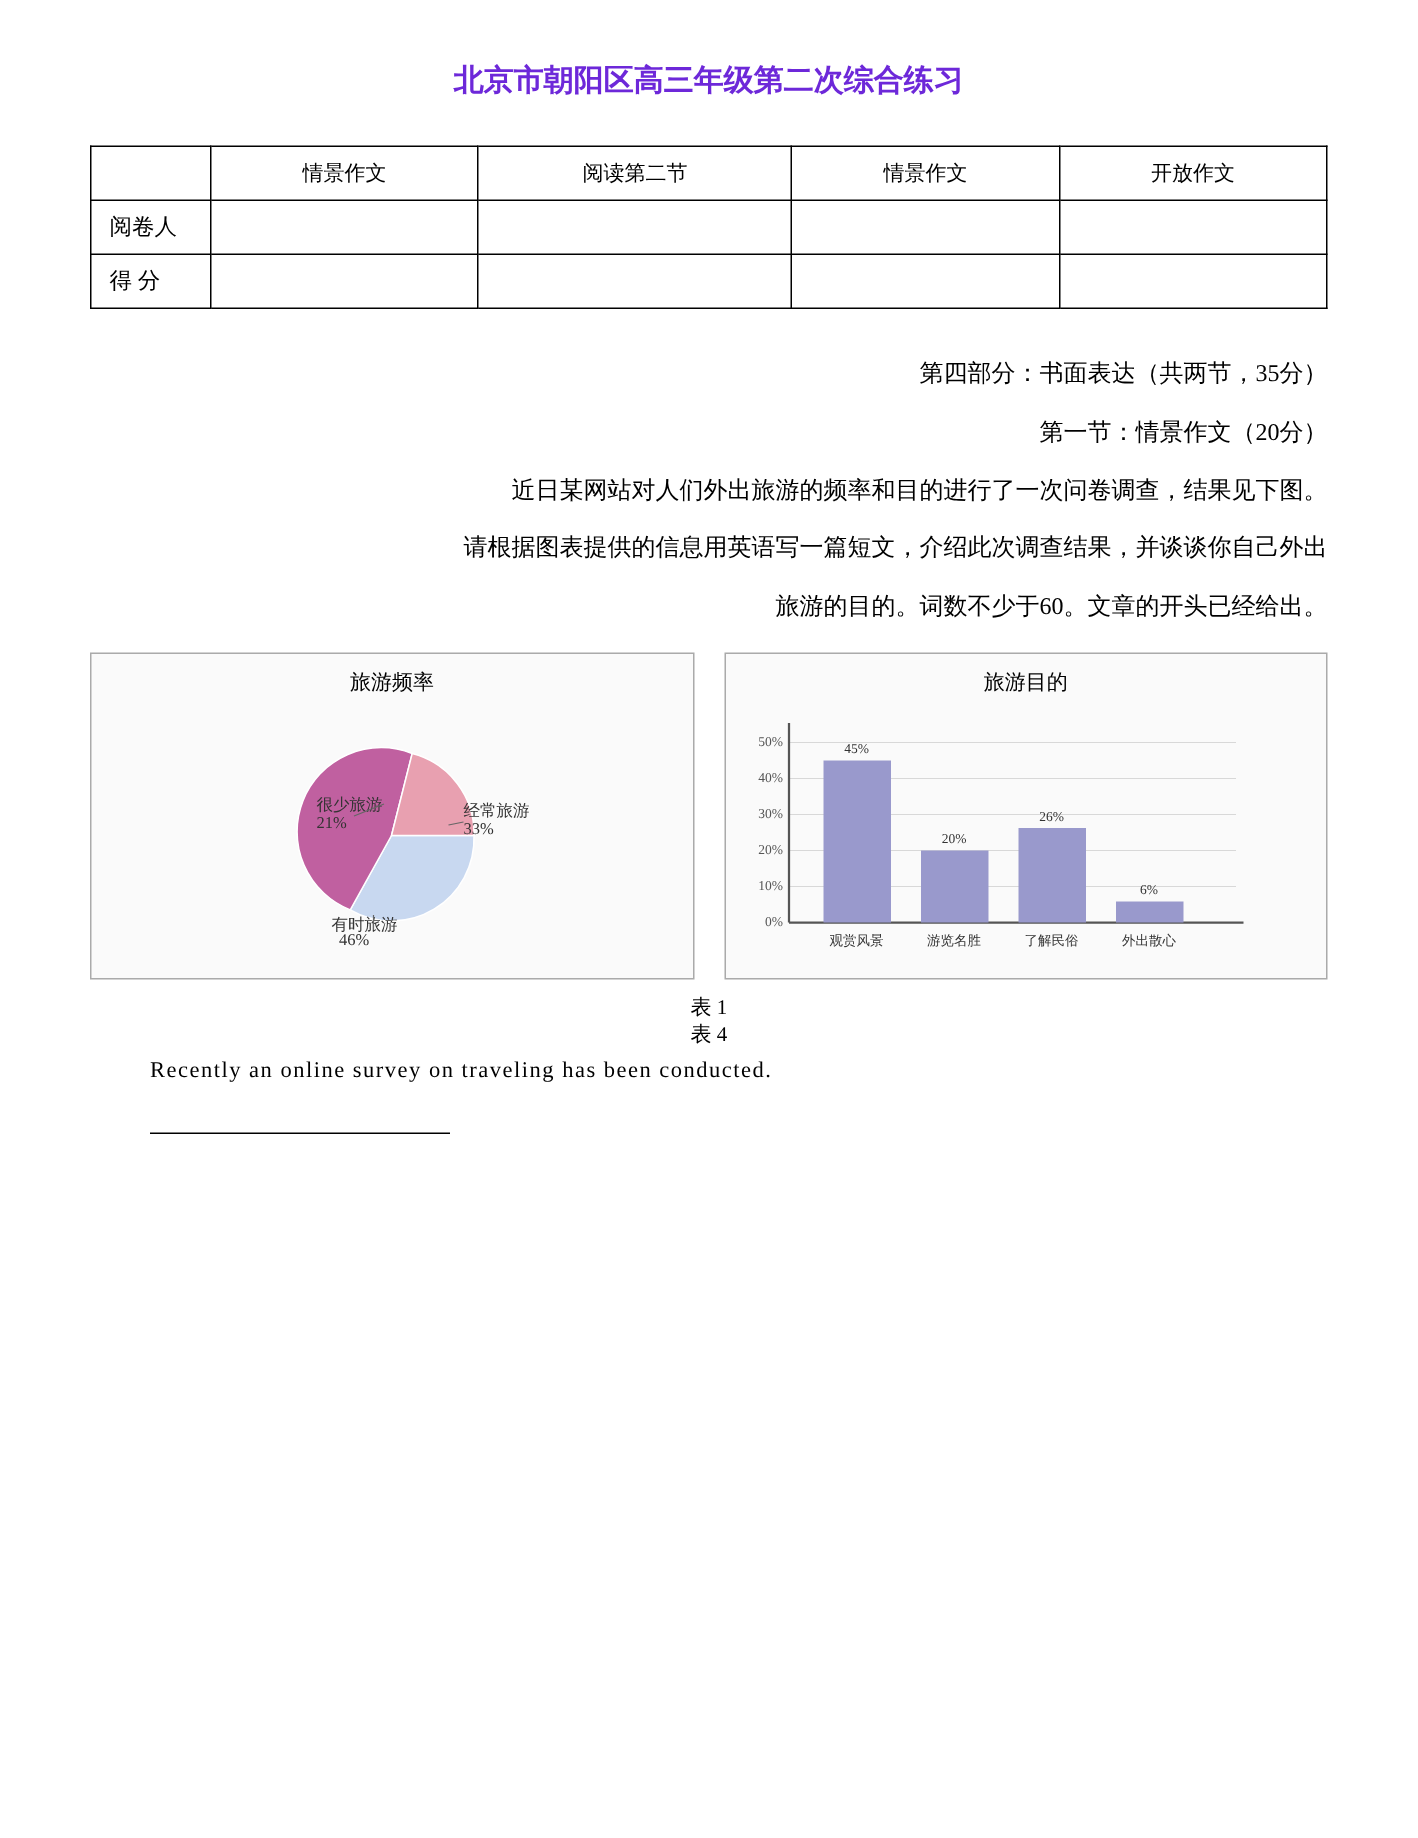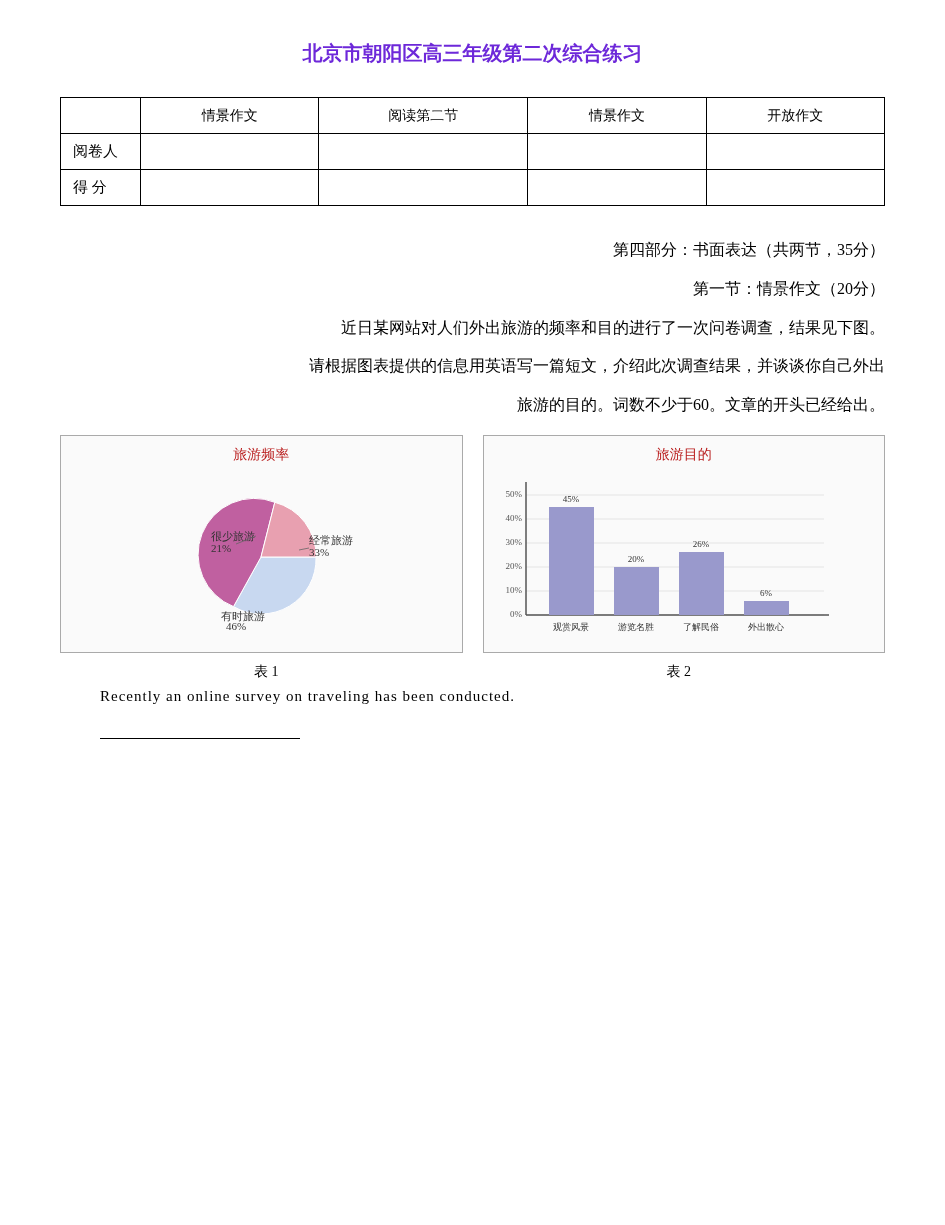--- a/index.html
+++ b/index.html
@@ -59,21 +59,21 @@
     .chart-box {
       border: 1px solid #aaa;
       padding: 10px;
       flex: 1;
       background: #fafafa;
     }
     .chart-title {
       text-align: center;
       font-size: 14px;
       margin-bottom: 8px;
-      color: #b91c1c;
+      color: #000000;
     }
     
     .pie-container {
       display: flex;
       justify-content: center;
       align-items: flex-end;
       height: 160px;
       position: relative;
     }
     .pie-svg {
@@ -85,21 +85,21 @@
       fill: #333;
     }
     
     .bar-container {
       height: 170px;
       display: flex;
       flex-direction: column;
     }
     .table-labels-row {
       display: flex;
-      flex-direction: row;
+      flex-direction: column;
       margin-top: 5px;
     }
     .table-label-left {
       flex: 1;
       text-align: center;
       font-size: 14px;
     }
     .table-label-right {
       flex: 1;
       text-align: center;
@@ -228,21 +228,21 @@
         <rect x="250" y="129" width="45" height="14" fill="#9999cc"></rect>
         <text x="272" y="124" font-size="9" fill="#333" text-anchor="middle">6%</text>
         <text x="272" y="158" font-size="9" fill="#333" text-anchor="middle">外出散心</text>
       </svg>
     </div>
   </div>
 </div>
 
 <div class="table-labels-row">
   <div class="table-label-left">表 1</div>
-  <div class="table-label-right">表 2</div>
+  <div class="table-label-right">表 4</div>
 </div>
 
 <div class="answer-line-area">
   <div class="answer-sentence">Recently  an  online  survey  on  traveling  has  been  conducted.</div>
   <div style="padding-left:40px; margin-top:8px;">
     <span class="underline-blank"></span>
   </div>
 </div>
 
 </body></html>

